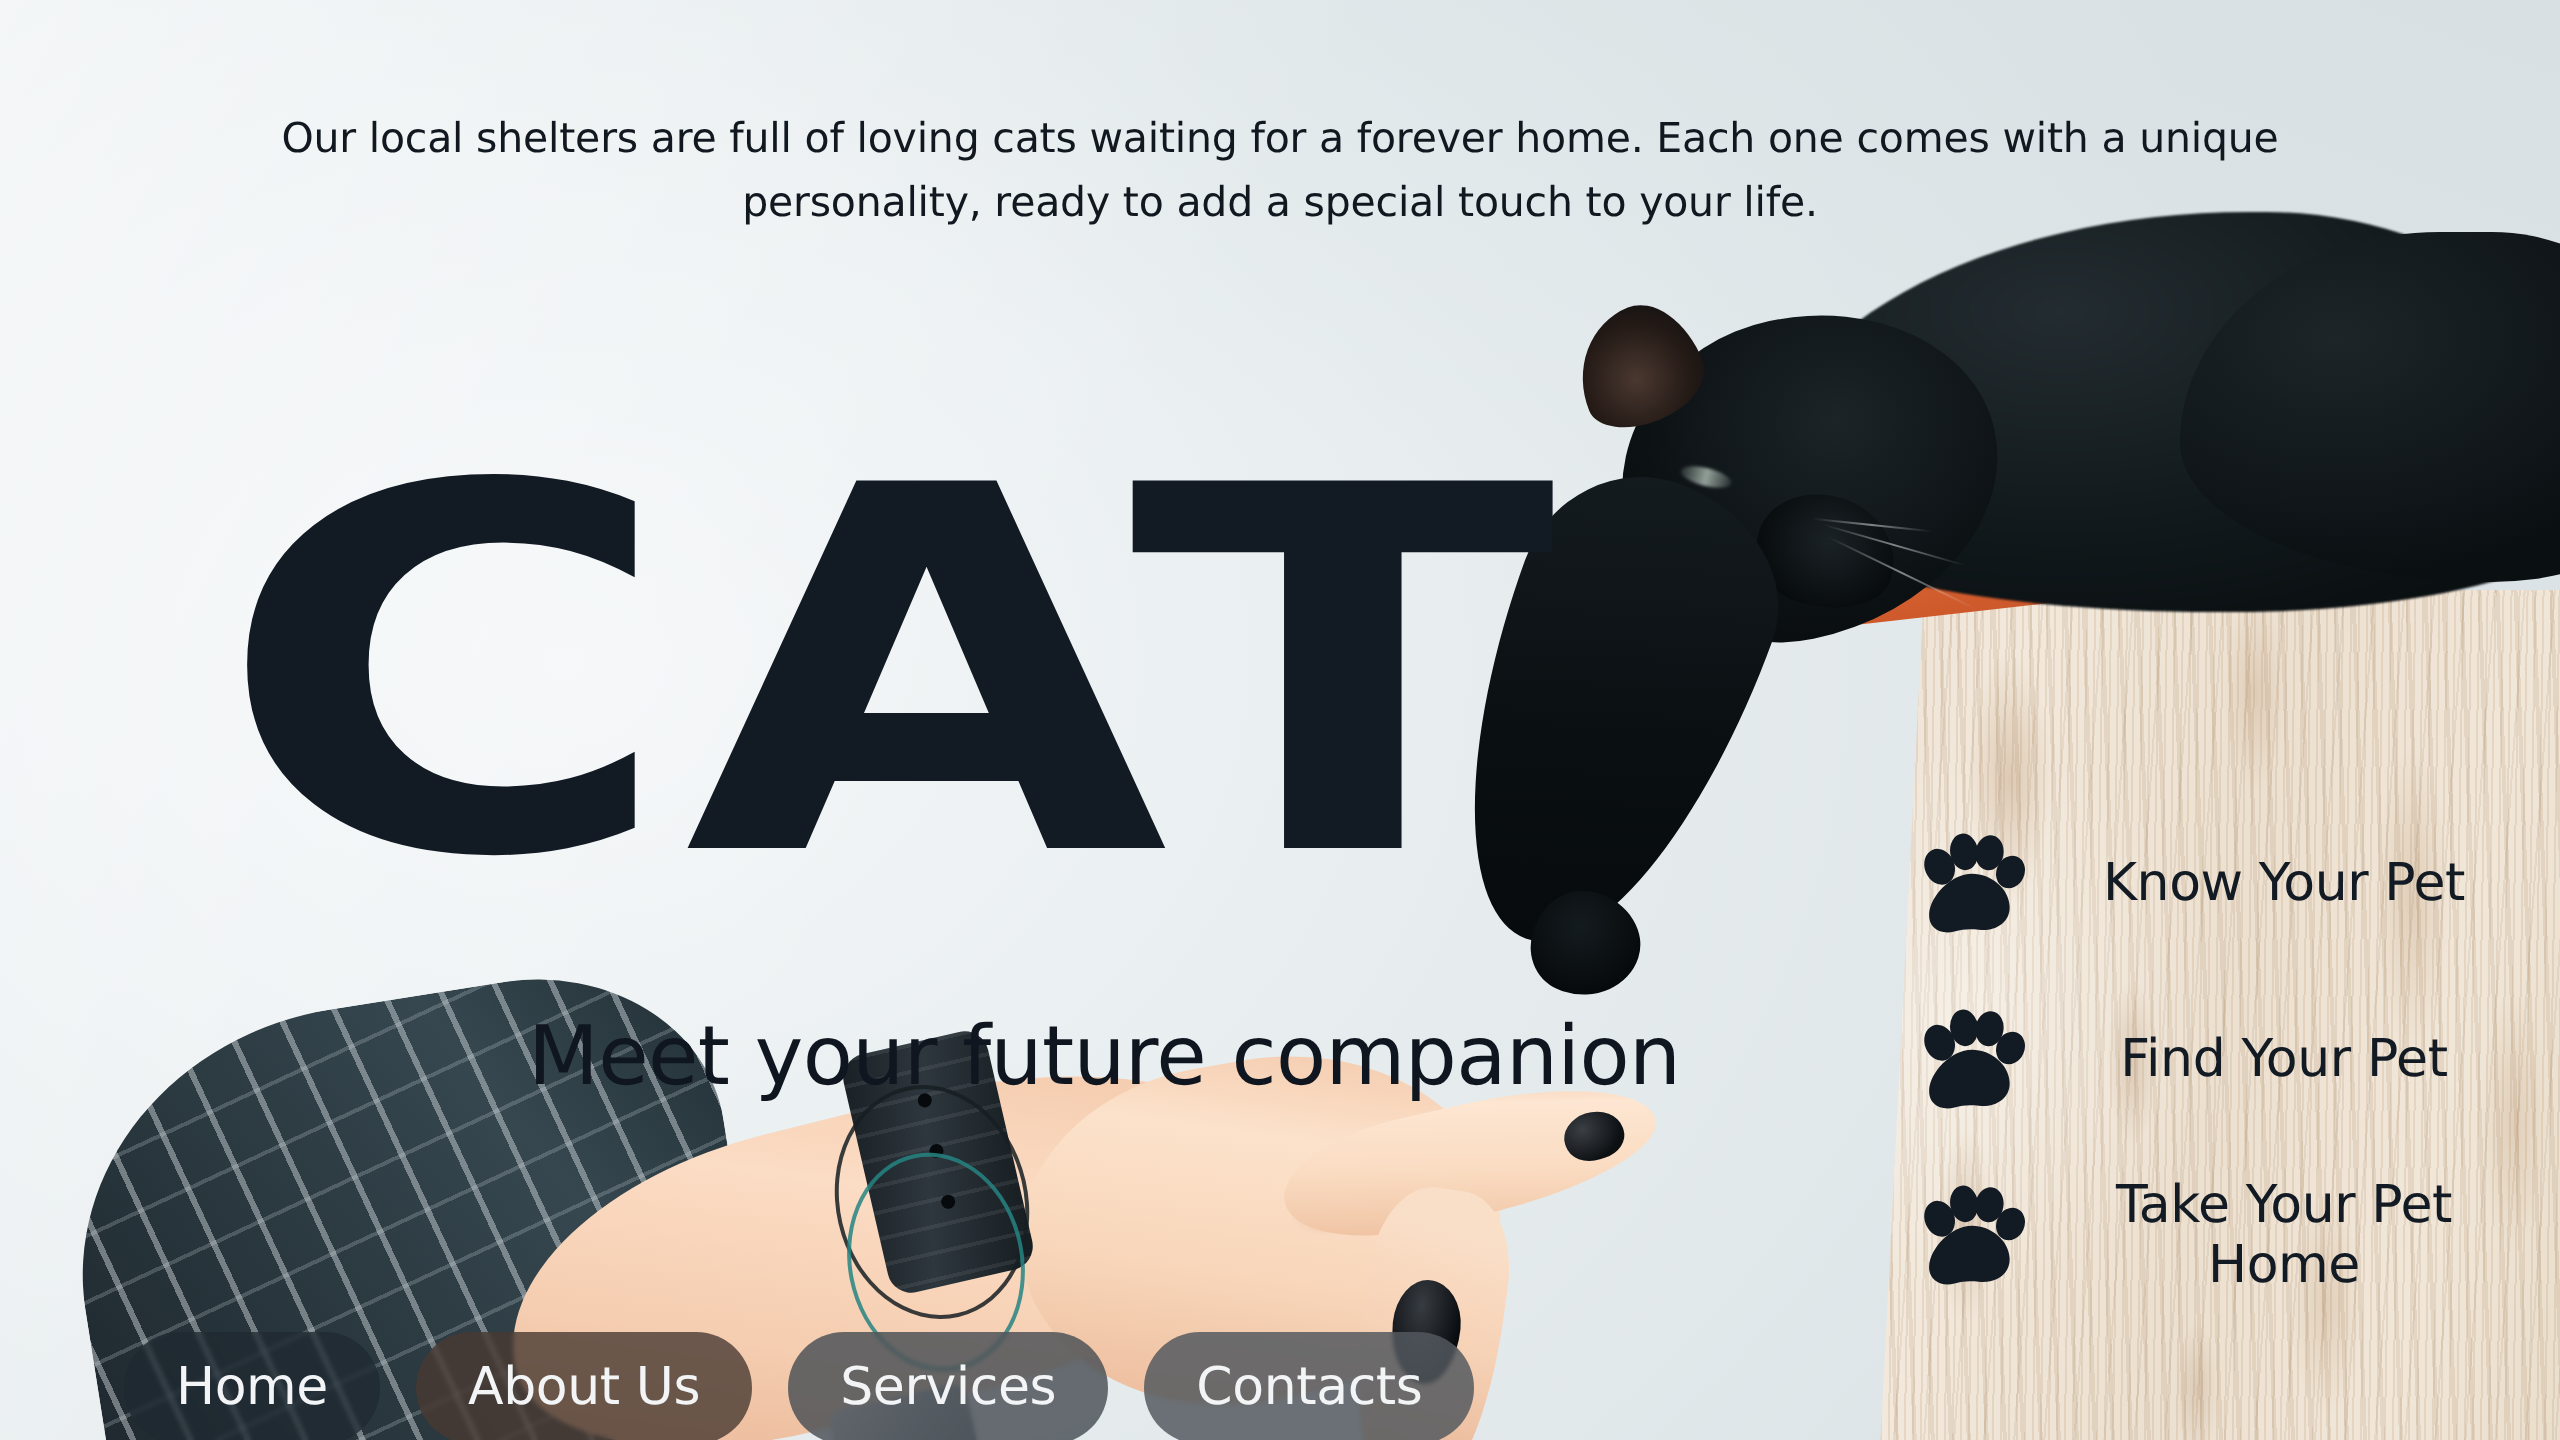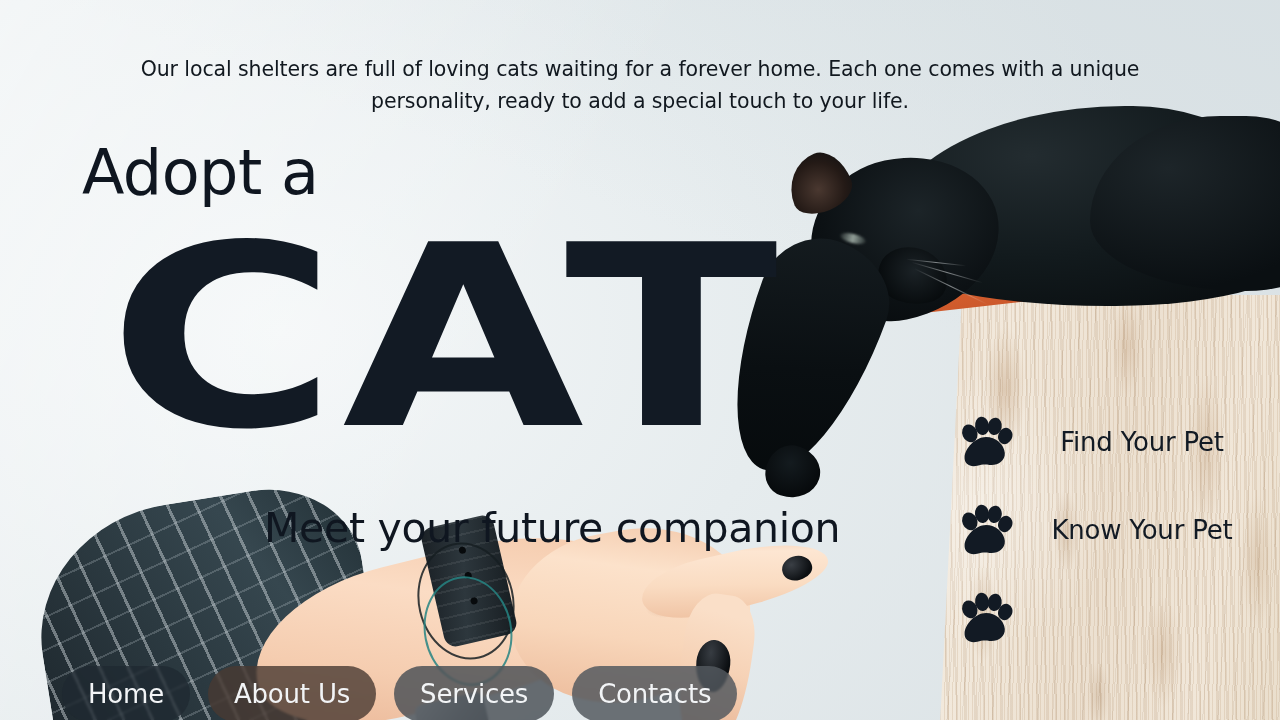--- a/index.html
+++ b/index.html
@@ -380,27 +380,41 @@
       <span class="watch-hole" style="top:52px"></span>
       <span class="watch-hole" style="top:78px"></span>
     </div>
     <div class="watch-face"></div>
     <div class="bracelet" style="bottom:60px;left:378px;width:96px;height:118px;transform:rotate(-13deg);"></div>
     <div class="bracelet teal" style="bottom:34px;left:384px;width:88px;height:110px;transform:rotate(-11deg);"></div>
   </div>
 
   <p class="intro">Our local shelters are full of loving cats waiting for a forever home. Each one comes with a unique personality, ready to add a special touch to your life.</p>
 
-  <div class="adopt-a">Adopt a</div>
 
   <div class="cat-word">CAT</div>
 
   <div class="tagline">Meet your future companion</div>
 
   <div class="features">
+
+    <div class="feature">
+      <span class="paw">
+        <svg viewBox="0 0 64 64" width="56" height="56" aria-hidden="true">
+          <g fill="#121a24">
+            <ellipse cx="13.5" cy="21" rx="8.5" ry="10.5" transform="rotate(-22 13.5 21)"></ellipse>
+            <ellipse cx="27.5" cy="12.5" rx="8" ry="10.5" transform="rotate(-8 27.5 12.5)"></ellipse>
+            <ellipse cx="42" cy="13" rx="8" ry="10" transform="rotate(10 42 13)"></ellipse>
+            <ellipse cx="54" cy="24" rx="8" ry="9.5" transform="rotate(24 54 24)"></ellipse>
+            <path d="M32 25c11 0 21 8.5 21.5 18.5C54 53 45 58 36 57c-6-.7-9-.3-14 1-8 2-15-2-14.5-10C8 38 20 25 32 25z"></path>
+          </g>
+        </svg>
+      </span>
+      <span class="feature-label">Know Your Pet</span>
+    </div>
 
     <div class="feature">
       <span class="paw">
         <svg viewBox="0 0 64 64" width="56" height="56" aria-hidden="true">
           <g fill="#121a24">
             <ellipse cx="13.5" cy="21" rx="8.5" ry="10.5" transform="rotate(-22 13.5 21)"></ellipse>
             <ellipse cx="27.5" cy="12.5" rx="8" ry="10.5" transform="rotate(-8 27.5 12.5)"></ellipse>
             <ellipse cx="42" cy="13" rx="8" ry="10" transform="rotate(10 42 13)"></ellipse>
             <ellipse cx="54" cy="24" rx="8" ry="9.5" transform="rotate(24 54 24)"></ellipse>
             <path d="M32 25c11 0 21 8.5 21.5 18.5C54 53 45 58 36 57c-6-.7-9-.3-14 1-8 2-15-2-14.5-10C8 38 20 25 32 25z"></path>
@@ -415,35 +429,21 @@
         <svg viewBox="0 0 64 64" width="56" height="56" aria-hidden="true">
           <g fill="#121a24">
             <ellipse cx="13.5" cy="21" rx="8.5" ry="10.5" transform="rotate(-22 13.5 21)"></ellipse>
             <ellipse cx="27.5" cy="12.5" rx="8" ry="10.5" transform="rotate(-8 27.5 12.5)"></ellipse>
             <ellipse cx="42" cy="13" rx="8" ry="10" transform="rotate(10 42 13)"></ellipse>
             <ellipse cx="54" cy="24" rx="8" ry="9.5" transform="rotate(24 54 24)"></ellipse>
             <path d="M32 25c11 0 21 8.5 21.5 18.5C54 53 45 58 36 57c-6-.7-9-.3-14 1-8 2-15-2-14.5-10C8 38 20 25 32 25z"></path>
           </g>
         </svg>
       </span>
-      <span class="feature-label">Know Your Pet</span>
-    </div>
-
-    <div class="feature">
-      <span class="paw">
-        <svg viewBox="0 0 64 64" width="56" height="56" aria-hidden="true">
-          <g fill="#121a24">
-            <ellipse cx="13.5" cy="21" rx="8.5" ry="10.5" transform="rotate(-22 13.5 21)"></ellipse>
-            <ellipse cx="27.5" cy="12.5" rx="8" ry="10.5" transform="rotate(-8 27.5 12.5)"></ellipse>
-            <ellipse cx="42" cy="13" rx="8" ry="10" transform="rotate(10 42 13)"></ellipse>
-            <ellipse cx="54" cy="24" rx="8" ry="9.5" transform="rotate(24 54 24)"></ellipse>
-            <path d="M32 25c11 0 21 8.5 21.5 18.5C54 53 45 58 36 57c-6-.7-9-.3-14 1-8 2-15-2-14.5-10C8 38 20 25 32 25z"></path>
-          </g>
-        </svg>
-      </span>
+      <span class="feature-label">Take Your Pet Home</span>
     </div>
 
   </div>
 
   <nav class="navbar">
     <button class="nav-btn home">Home</button>
     <button class="nav-btn about">About Us</button>
     <button class="nav-btn services">Services</button>
     <button class="nav-btn contacts">Contacts</button>
   </nav>

